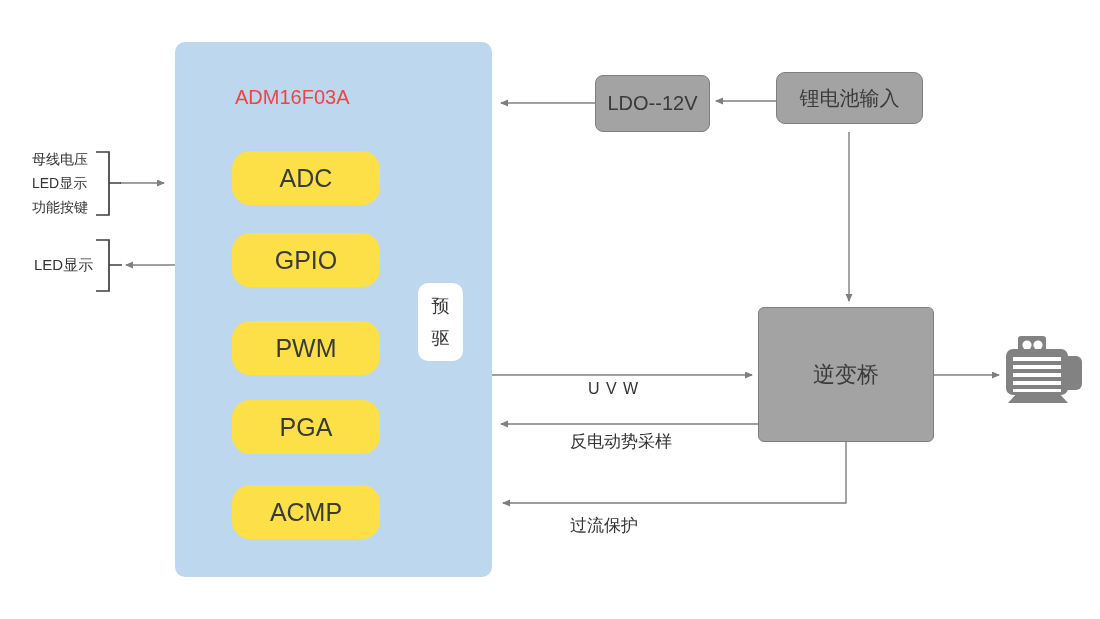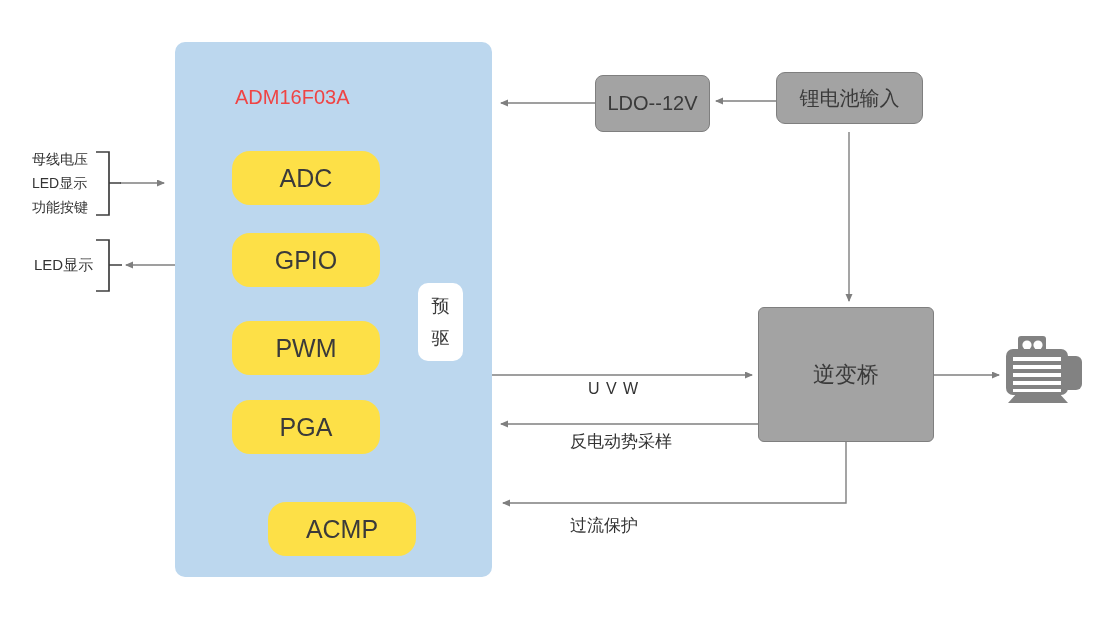--- a/index.html
+++ b/index.html
@@ -15,21 +15,21 @@
   }
   .chip-title {
     position:absolute; left:235px; top:86px; width:145px; 
     font-size:20px; color:#ef4444;
   }
   .module {
     position:absolute; left:232px; width:148px; height:54px; background:#fde047;
     border-radius:18px; display:flex; align-items:center; justify-content:center;
     font-size:25px; color:#3a3a3a;
   }
-  .m0 { top:151px; } .m1 { top:233px; } .m2 { top:321px; } .m3 { top:400px; } .m4 { top:502px;margin-left:36px; }
+  .m0 { top:151px; } .m1 { top:233px; } .m2 { top:321px; } .m3 { top:400px; } .m4 { top:485px; }
   .predriver {
     position:absolute; left:418px; top:283px; width:45px; height:78px;
     background:#ffffff; border-radius:10px; display:flex; align-items:center;
     justify-content:center; text-align:center; font-size:18px; line-height:32px;
     word-break:break-all; padding:0 12px; color:#3a3a3a;
   }
   .obox {
     position:absolute; background:#a3a3a3; border:1.5px solid #7f7f7f;
     display:flex; align-items:center; justify-content:center; color:#3a3a3a;
   }

